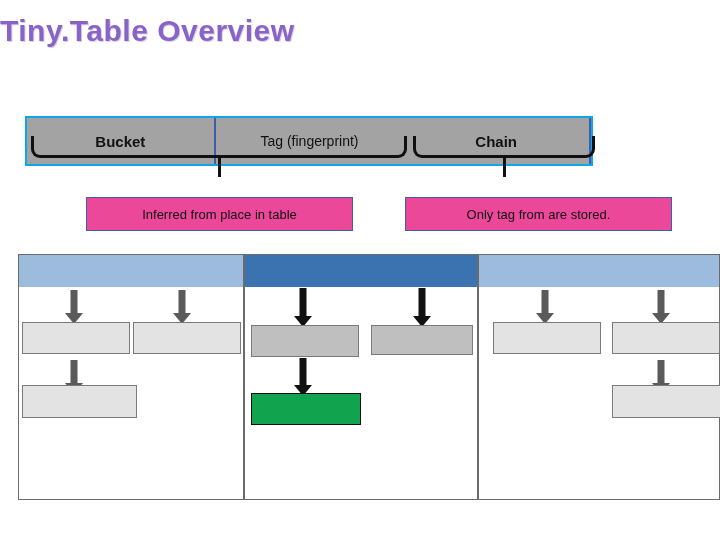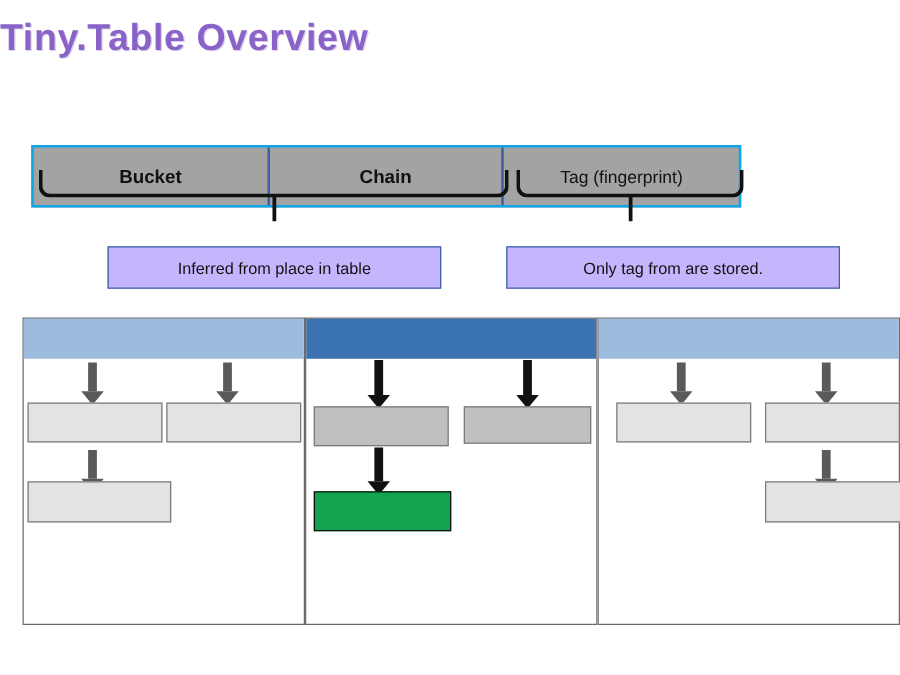--- a/index.html
+++ b/index.html
@@ -72,21 +72,21 @@
     background: #111111;
   }
   #stem-left  { left: 218px; top: 157px; height: 20px; }
   #stem-right { left: 503px; top: 157px; height: 20px; }
 
   
   .caption-box {
     position: absolute;
     box-sizing: border-box;
     border: 1px solid #3B5FA8;
-    background: #c4b5fd;
+    background: #ec4899;
     display: flex;
     align-items: center;
     justify-content: center;
     font-size: 13px;
     color: #111111;
   }
   #caption-left  { left: 86px;  top: 197px; width: 267px; height: 34px; }
   #caption-right { left: 405px; top: 197px; width: 267px; height: 34px; }
 
   
@@ -153,22 +153,22 @@
   .arrow.dark .shaft { background: #111111; }
   .arrow.dark .headv { border-top-color: #111111; }
 </style>
 </head>
 <body>
 
 <div id="title">Tiny.Table Overview</div>
 
 <div id="header-row">
   <div class="hdr-cell" id="hdr-bucket">Bucket</div>
+  <div class="hdr-cell" id="hdr-tag">Tag (fingerprint)</div>
   <div class="hdr-cell" id="hdr-chain">Chain</div>
-  <div class="hdr-cell" id="hdr-tag">Tag (fingerprint)</div>
 </div>
 
 <div class="brace" id="brace-left"></div>
 <div class="brace-stem" id="stem-left"></div>
 <div class="brace" id="brace-right"></div>
 <div class="brace-stem" id="stem-right"></div>
 
 <div class="caption-box" id="caption-left">Inferred from place in table</div>
 <div class="caption-box" id="caption-right">Only tag from are stored.</div>
 

